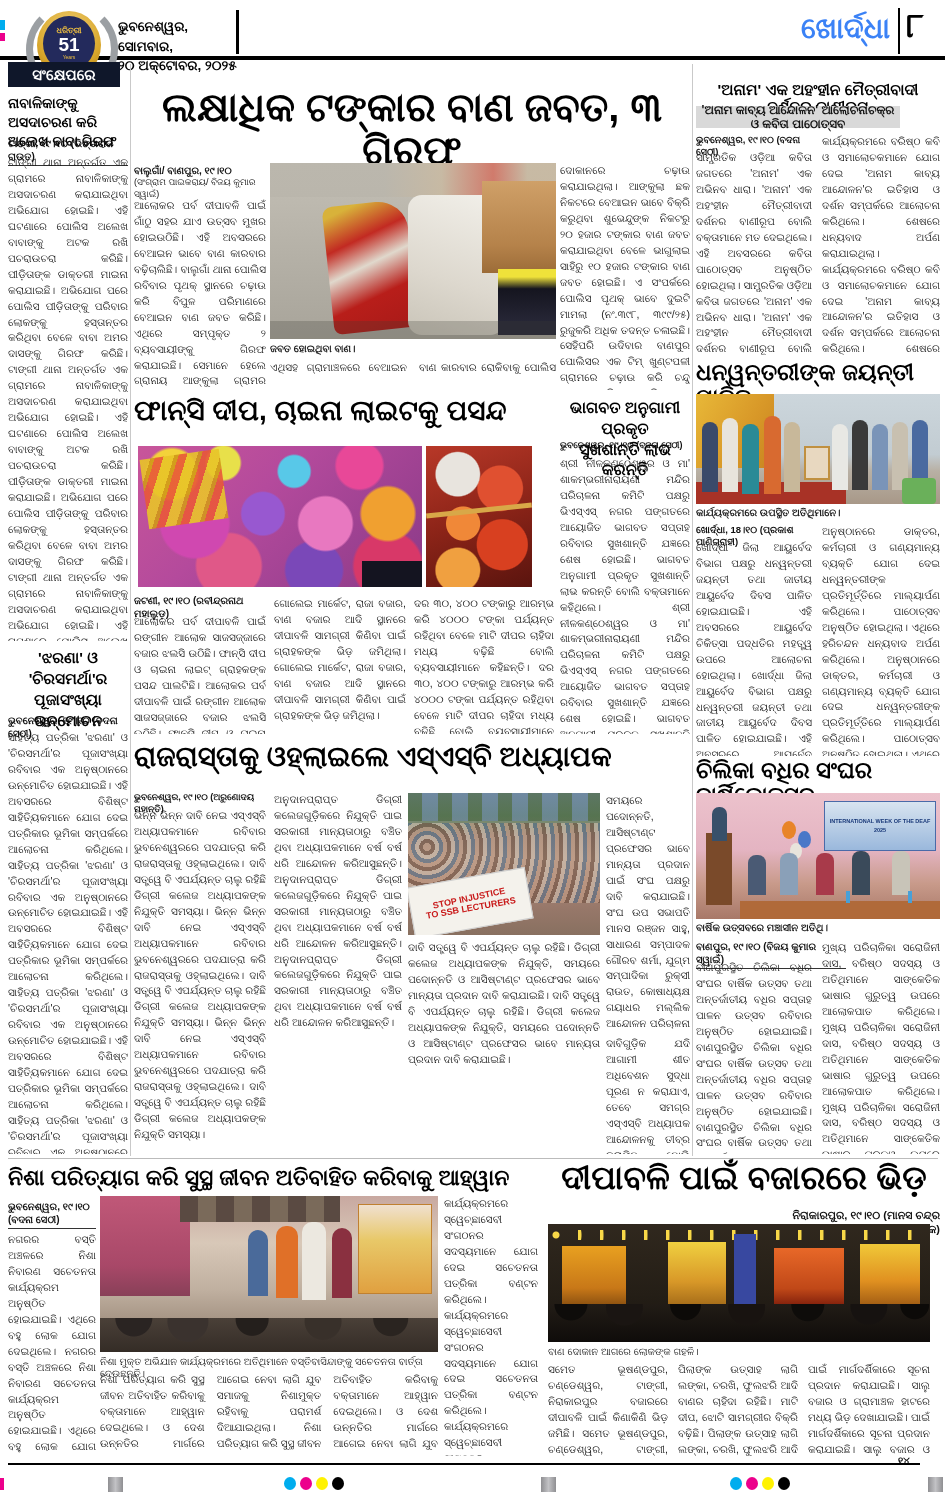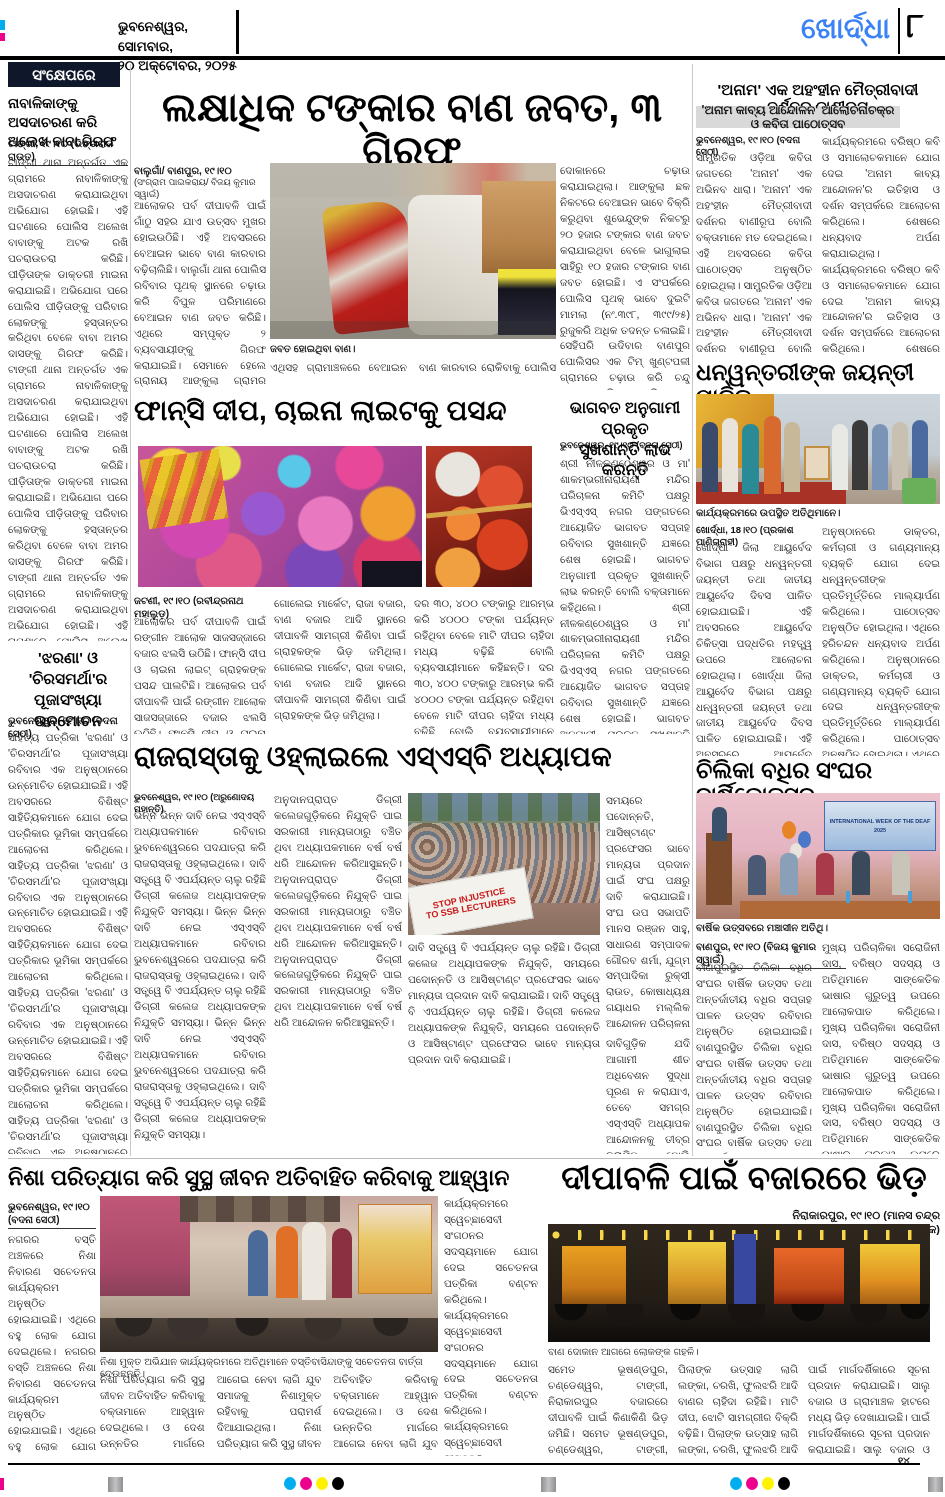--- a/index.html
+++ b/index.html
@@ -31,20 +31,30 @@
 
 <div class="page">
 
   <div class="abs" style="left:0;top:20px;width:5px;height:10px;background:#00adee;"></div>
   <div class="abs" style="left:0;top:33px;width:5px;height:8px;background:#ec008c;"></div>
   <div class="abs" style="left:0;top:1478px;width:4px;height:12px;background:#ec008c;"></div>
 
   <div class="abs" style="left:0;top:0;width:945px;height:60px;">
     <div class="mast-rule" style="top:56px;"></div>
 
+    <div class="abs" style="left:26px;top:3px;width:86px;height:86px;">
+      <div class="logo" style="left:0;top:0;width:78px;height:78px;border:7px solid transparent;border-left-color:#9b9fa3;border-radius:50%;"></div>
+      <div class="logo" style="left:0;top:0;width:78px;height:78px;border:7px solid transparent;border-right-color:#9b9fa3;border-radius:50%;"></div>
+      <div class="logo" style="left:11px;top:8px;width:64px;height:68px;background:radial-gradient(circle at 50% 30%,#f2d27a,#d8a62a 60%,#a87818);"></div>
+      <div class="logo" style="left:17px;top:13px;width:52px;height:55px;background:#232a5c;display:flex;flex-direction:column;align-items:center;justify-content:center;">
+        <span style="font-size:8px;color:#f0c040;font-weight:bold;line-height:1;">ଧରିତ୍ରୀ</span>
+        <span style="font-size:19px;color:#fff;font-weight:bold;line-height:1.05;">51</span>
+        <span style="font-size:5px;color:#f0c040;line-height:1;">Years</span>
+      </div>
+    </div>
     <div class="abs" style="left:118px;top:17px;width:120px;font-weight:bold;font-size:13.5px;line-height:1.45;color:#000;">
       <div>ଭୁବନେଶ୍ୱର, ସୋମବାର,</div>
       <div>୨୦ ଅକ୍ଟୋବର, ୨୦୨୫</div>
     </div>
     <div class="abs" style="left:236px;top:10px;width:3px;height:44px;background:#000;"></div>
     <div class="abs" style="left:780px;top:12px;width:110px;font-size:29px;font-weight:bold;color:#3b82f6;text-align:right;">ଖୋର୍ଦ୍ଧା</div>
     <div class="abs" style="left:898px;top:8px;width:2px;height:46px;background:#000;"></div>
     <div class="abs" style="left:906px;top:6px;width:34px;font-size:34px;font-weight:bold;color:#000;">୮</div>
   </div>
 

